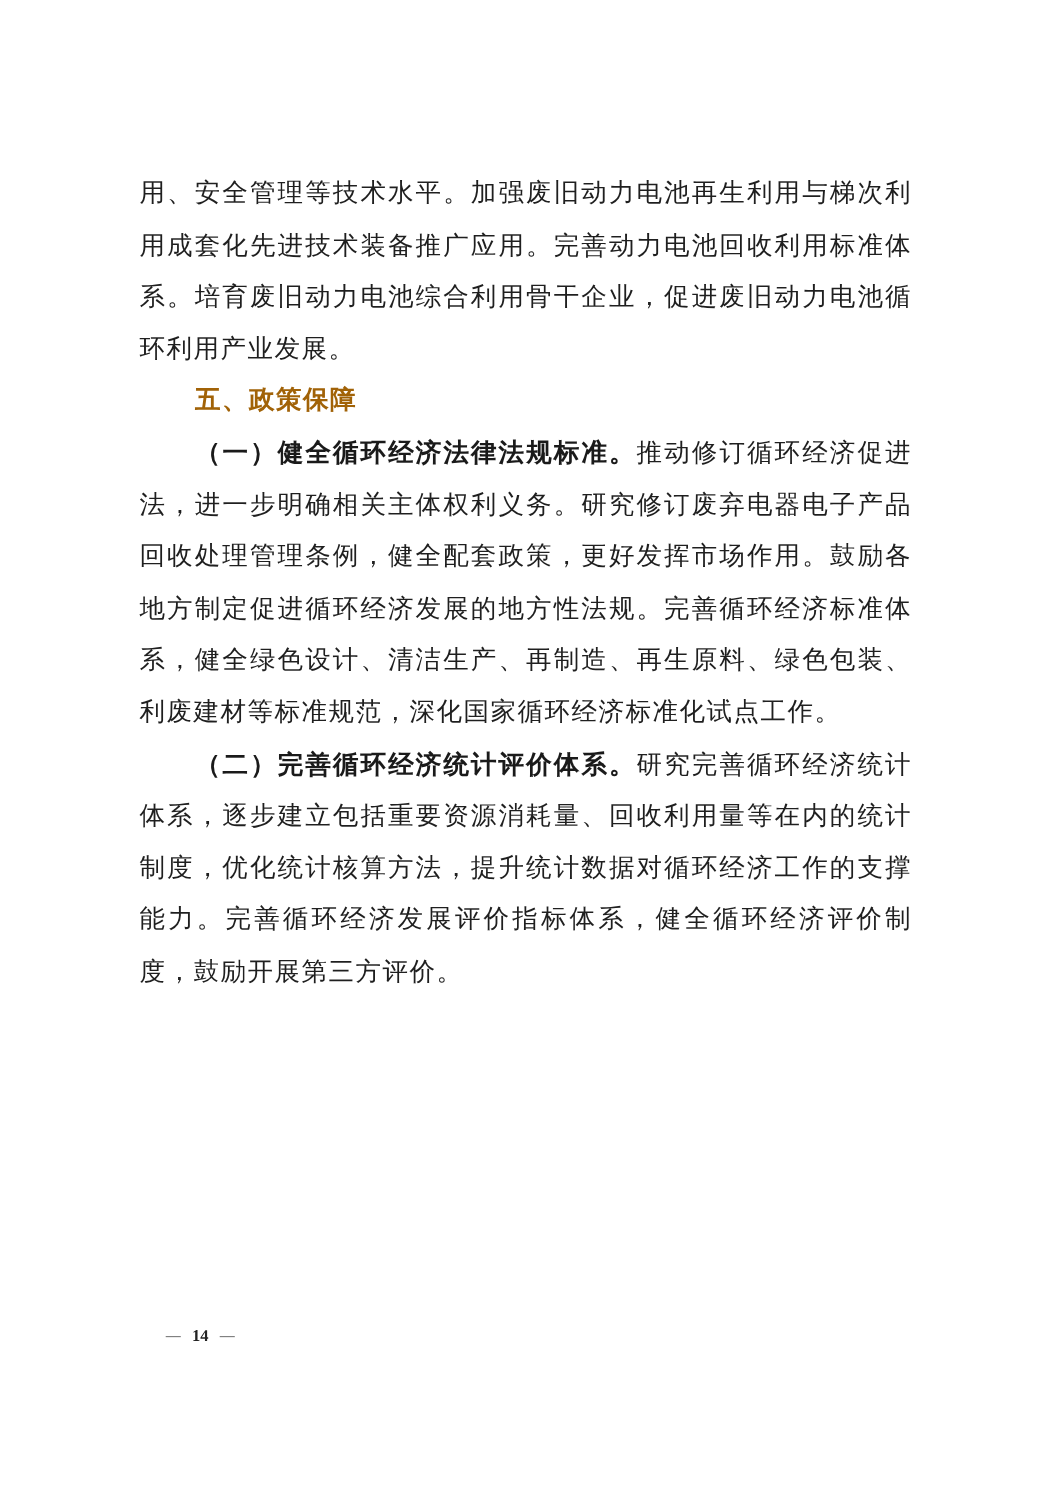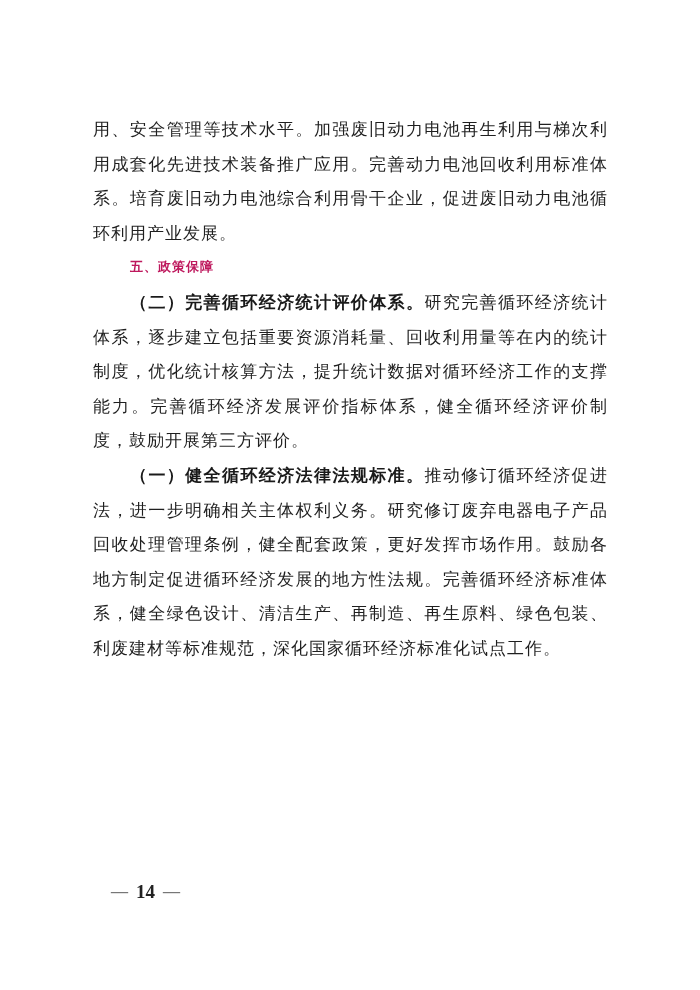--- a/index.html
+++ b/index.html
@@ -40,34 +40,34 @@
   }
   .para.indent {
     text-indent: 37px;
   }
   .section-heading {
     margin: 0;
     padding: 0;
     text-indent: 37px;
     font-family: "Liberation Sans", "DejaVu Sans", sans-serif;
     font-weight: bold;
-    font-size: 13px;
+    font-size: 17px;
     line-height: 34.6px;
     letter-spacing: 1px;
-    color: #be185d;
+    color: #a16207;
   }
   .lead {
     font-weight: bold;
     color: #1a1a1a;
   }
   .footer {
     position: absolute;
     left: 103px;
     top: 881px;
-    font-size: 19px;
+    font-size: 11px;
     line-height: 20px;
     color: #222222;
     letter-spacing: 0;
   }
   .footer .dash {
     color: #777777;
     padding: 0 7px;
   }
   .footer .num {
     font-weight: bold;
@@ -79,23 +79,23 @@
 <body>
 
 <div class="page">
 
   <div class="content">
 
     <p class="para">用、安全管理等技术水平。加强废旧动力电池再生利用与梯次利用成套化先进技术装备推广应用。完善动力电池回收利用标准体系。培育废旧动力电池综合利用骨干企业，促进废旧动力电池循环利用产业发展。</p>
 
     <h3 class="section-heading">五、政策保障</h3>
 
+    <p class="para indent"><span class="lead">（一）健全循环经济法律法规标准。</span><span>推动修订循环经济促进法，进一步明确相关主体权利义务。研究修订废弃电器电子产品回收处理管理条例，健全配套政策，更好发挥市场作用。鼓励各地方制定促进循环经济发展的地方性法规。完善循环经济标准体系，健全绿色设计、清洁生产、再制造、再生原料、绿色包装、利废建材等标准规范，深化国家循环经济标准化试点工作。</span></p>
+
     <p class="para indent"><span class="lead">（二）完善循环经济统计评价体系。</span><span>研究完善循环经济统计体系，逐步建立包括重要资源消耗量、回收利用量等在内的统计制度，优化统计核算方法，提升统计数据对循环经济工作的支撑能力。完善循环经济发展评价指标体系，健全循环经济评价制度，鼓励开展第三方评价。</span></p>
-
-    <p class="para indent"><span class="lead">（一）健全循环经济法律法规标准。</span><span>推动修订循环经济促进法，进一步明确相关主体权利义务。研究修订废弃电器电子产品回收处理管理条例，健全配套政策，更好发挥市场作用。鼓励各地方制定促进循环经济发展的地方性法规。完善循环经济标准体系，健全绿色设计、清洁生产、再制造、再生原料、绿色包装、利废建材等标准规范，深化国家循环经济标准化试点工作。</span></p>
 
 
   </div>
 
   <div class="footer">
     <span class="dash">—</span><span class="num">14</span><span class="dash">—</span>
   </div>
 
 </div>
 

